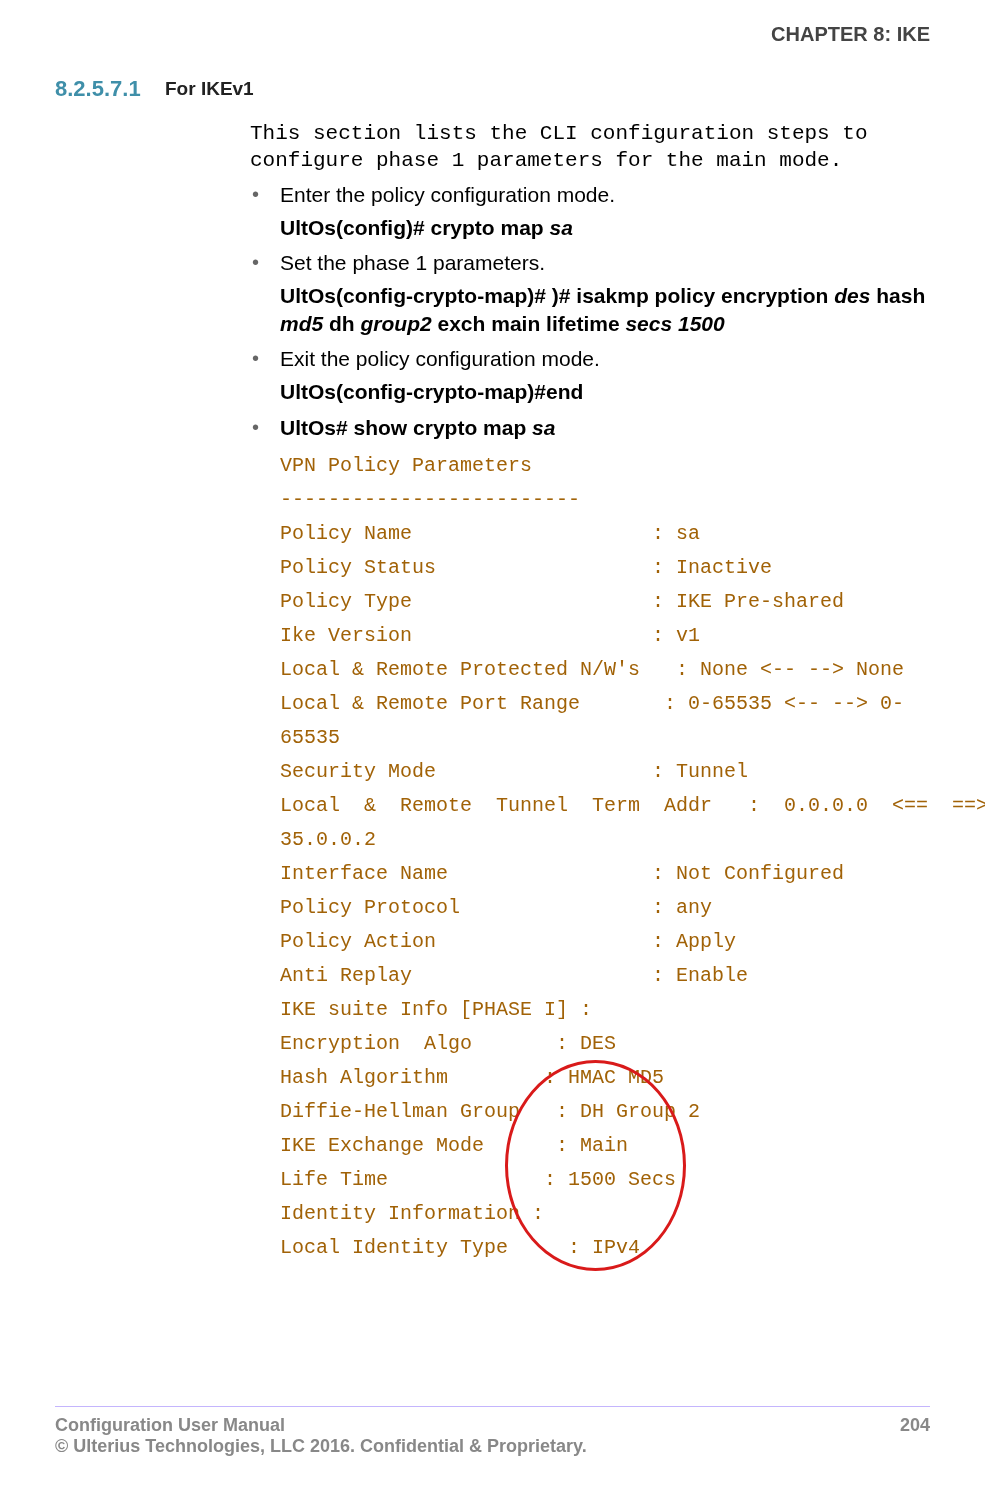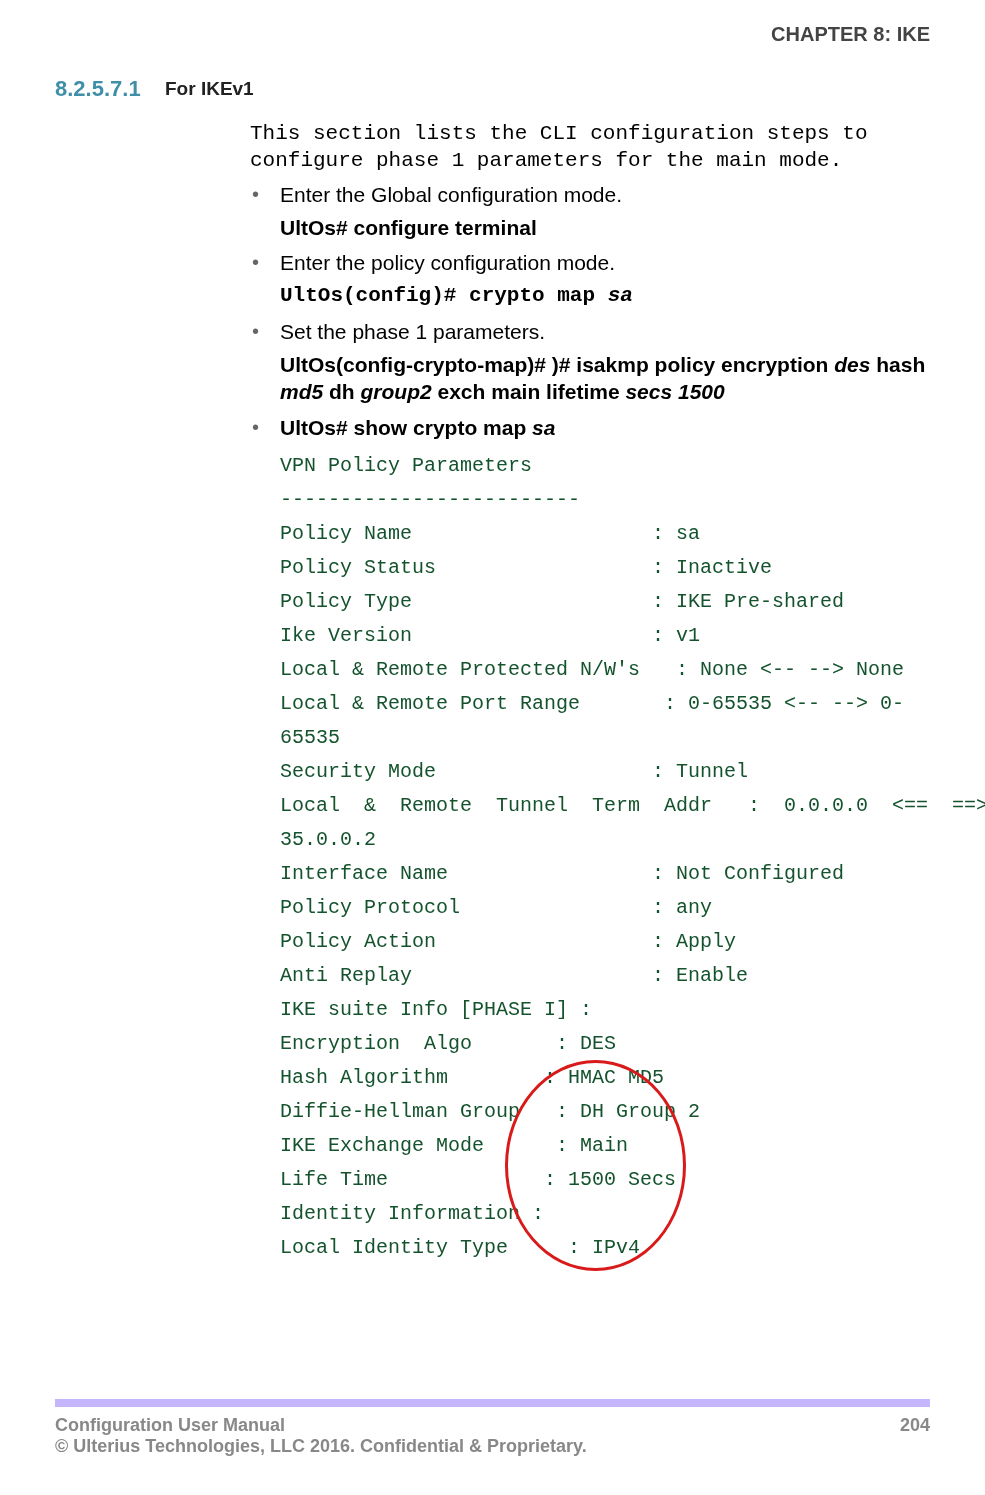--- a/index.html
+++ b/index.html
@@ -72,32 +72,32 @@
     font-size: 20px;
   }
   .cmd {
     font-weight: bold;
     margin: 6px 0 8px 30px;
   }
   .cmd .italic { font-style: italic; font-weight: bold; }
   .mono-block {
     font-family: "Courier New", monospace;
     font-size: 20px;
-    color: #14532d;
+    color: #a16207;
     line-height: 1.7;
     margin-left: 30px;
     white-space: pre;
     position: relative;
   }
   .footer {
     position: absolute;
     left: 55px;
     right: 55px;
     bottom: 38px;
-    border-top: 8px solid #c4b5fd;
+    border-top: 1px solid #c4b5fd;
     padding-top: 8px;
     font-size: 18px;
     font-weight: bold;
     color: #888;
     display: flex;
     justify-content: space-between;
   }
   .circle-annot {
     position: absolute;
     border: 3px solid #d91a1a;
@@ -116,42 +116,42 @@
     <span class="section-num">8.2.5.7.1</span>
     <span class="section-title">For IKEv1</span>
   </div>
 
   <div class="body">
 
     <div class="para">This section lists the CLI configuration steps to configure phase 1 parameters for the main mode.</div>
 
     <ul class="bullets">
 
-      <li>
-        <span>Enter the Global configuration mode.</span>
-        <div class="cmd" style="margin-left:0;">
-          <span>UltOs# configure terminal</span><span class="italic"></span>
-        </div>
-      </li>
 
       <li>
         <span>Enter the policy configuration mode.</span>
-        <div class="cmd" style="margin-left:0;font-family:Liberation Mono, monospace;">
+        <div class="cmd" style="margin-left:0;">
           <span>UltOs(config)# crypto map </span><span class="italic">sa</span>
         </div>
       </li>
 
       <li>
         <span>Set the phase 1 parameters.</span>
         <div class="cmd" style="margin-left:0;">
           <span>UltOs(config-crypto-map)# )# isakmp policy encryption </span><span class="italic">des </span><span>hash </span><br>
           <span class="italic">md5 </span><span>dh </span><span class="italic">group2 </span><span>exch main lifetime </span><span class="italic">secs 1500</span>
         </div>
       </li>
 
+      <li>
+        <span>Exit the policy configuration mode.</span>
+        <div class="cmd" style="margin-left:0;">
+          <span>UltOs(config-crypto-map)#end</span><span class="italic"></span>
+        </div>
+      </li>
 
       <li>
         <div class="cmd" style="margin-left:0;">
           <span>UltOs# show crypto map </span><span class="italic">sa</span>
         </div>
       </li>
 
     </ul>
 
     <div class="mono-block" id="mono">VPN Policy Parameters

